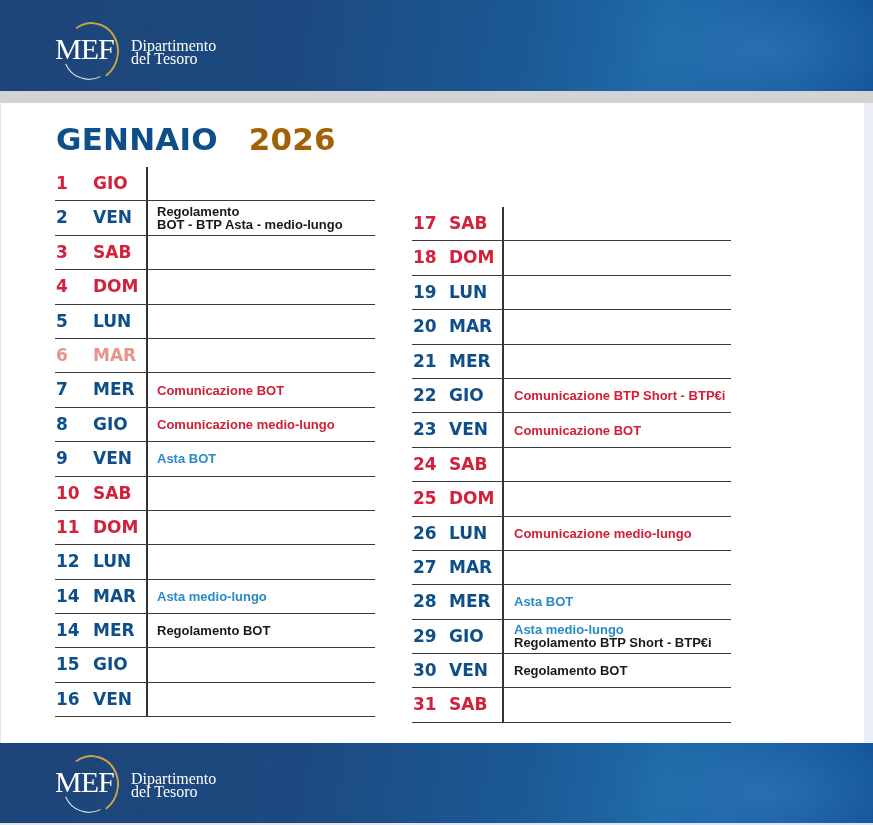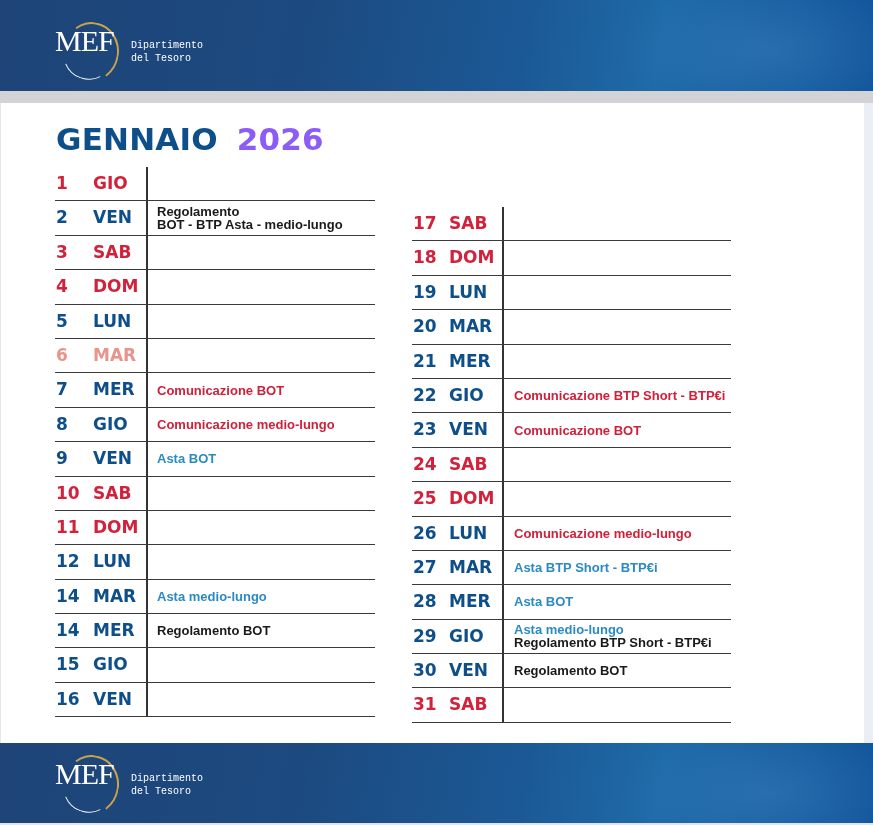--- a/index.html
+++ b/index.html
@@ -35,36 +35,36 @@
     transform: rotate(10deg);
   }
   .logo-ring-low {
     position: absolute; left: 8px; top: 0; width: 52px; height: 56px;
     border-radius: 50%;
     border: 1.5px solid transparent;
     border-bottom-color: #e9eef5;
     transform: rotate(20deg);
   }
   .logo-mef {
-    position: absolute; left: 0; top: 2px;
+    position: absolute; left: 0; top: 10px;
     font-family: "Liberation Serif", "DejaVu Serif", serif;
     font-size: 30px; color: #ffffff; letter-spacing: -1px;
   }
   .logo-dept {
     position: absolute; left: 76px; top: 17px;
-    font-family: Liberation Mono, monospace;
-    font-size: 10px; line-height: 13px; color: #ffffff;
+    font-family: Liberation Serif, serif;
+    font-size: 16px; line-height: 13px; color: #ffffff;
   }
 
   .title {
     position: absolute; left: 56px; top: 121px;
     font-size: 31px; font-weight: bold; color: #0e4f8a; letter-spacing: 0.2px;
     font-family: "DejaVu Sans", sans-serif;
   }
-  .title .year { font-weight: bold; color: #8b5cf6; margin-left: 8px; font-weight: normal; }
+  .title .year { font-weight: bold; color: #a16207; margin-left: 20px; font-weight: normal; }
   .title .year { font-weight: 600; }
 
   .col { position: absolute; top: 167px; }
   .col.left { left: 55px; width: 320px; }
   .col.right { left: 412px; width: 319px; margin-top: 40px; }
   .col .vline { position: absolute; top: 0; width: 1.5px; background: #333; }
   .col.left .vline { left: 91px; }
   .col.right .vline { left: 90px; }
 
   .row { position: relative; height: 34.4px; border-bottom: 1.5px solid #3a3a3a; box-sizing: border-box; }
@@ -262,23 +262,20 @@
     <div class="row">
       <span class="num c-weekday">26</span>
       <span class="dow c-weekday">LUN</span>
       <div class="events">
         <div class="c-comunicazione">Comunicazione medio-lungo</div>
       </div>
     </div>
     <div class="row">
       <span class="num c-weekday">27</span>
       <span class="dow c-weekday">MAR</span>
-      <div class="events">
-        <div class="c-asta">Asta BTP Short - BTP€i</div>
-      </div>
     </div>
     <div class="row">
       <span class="num c-weekday">28</span>
       <span class="dow c-weekday">MER</span>
       <div class="events">
         <div class="c-asta">Asta BOT</div>
       </div>
     </div>
     <div class="row">
       <span class="num c-weekday">29</span>

